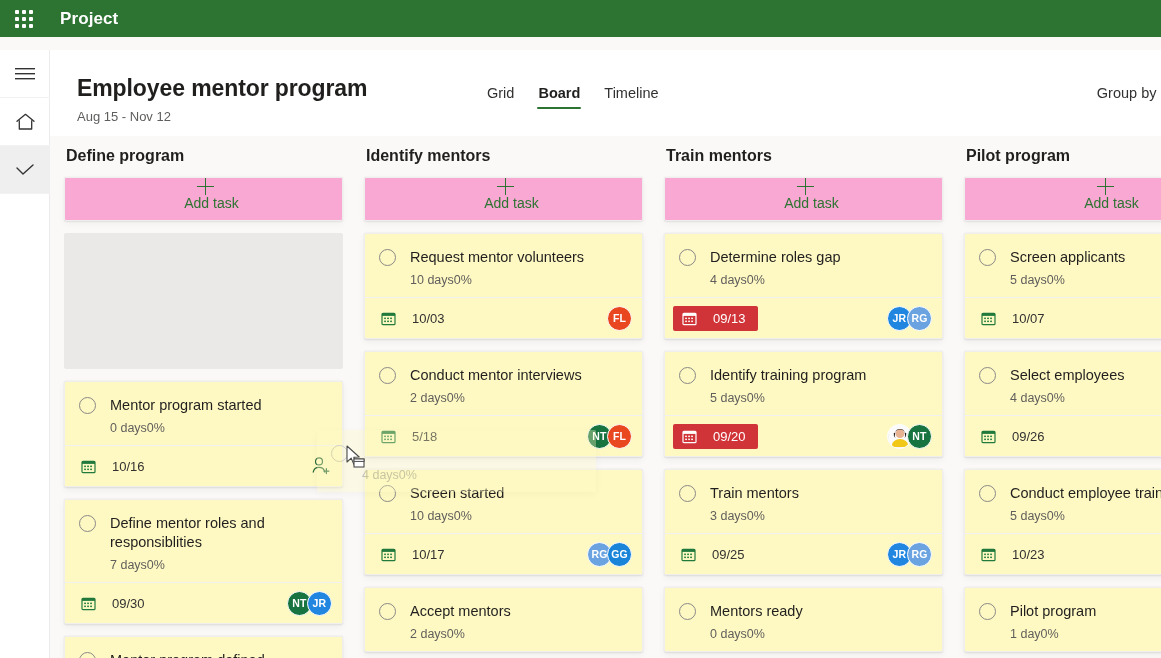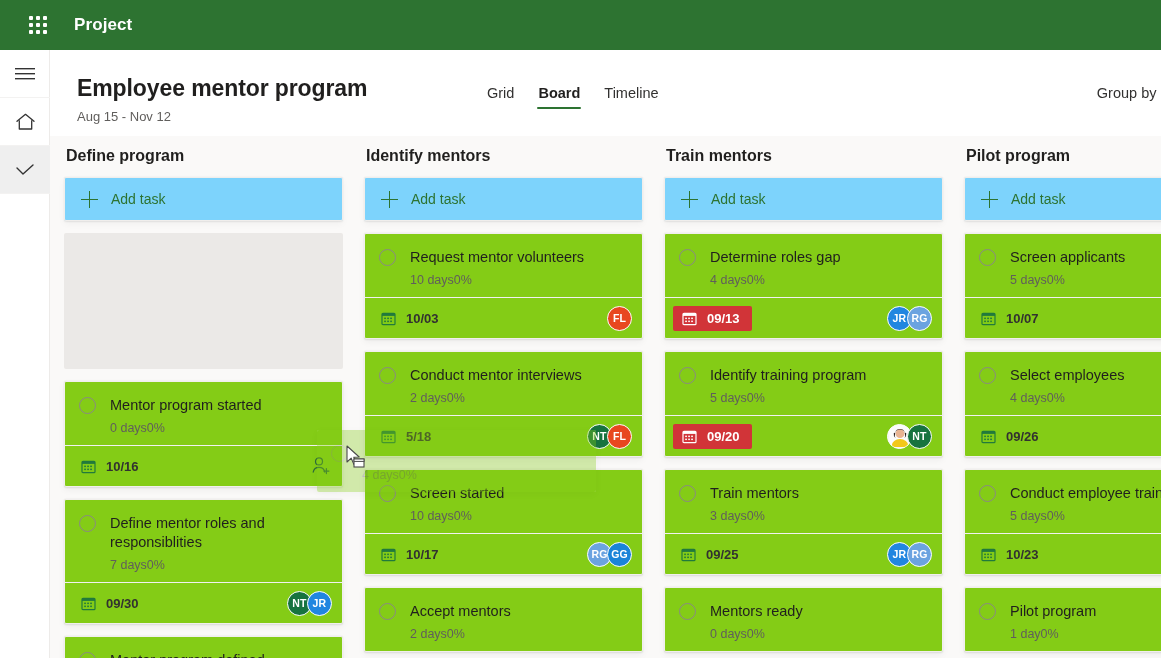--- a/index.html
+++ b/index.html
@@ -9,25 +9,24 @@
     width: 1161px; height: 658px;
     overflow: hidden;
     background: #faf9f8;
     font-family: "Liberation Sans", "DejaVu Sans", sans-serif;
     -webkit-font-smoothing: antialiased;
   }
 
   
   .suite-bar {
     position: absolute; top: 0; left: 0;
-    width: 1161px; height: 50px;
+    width: 1161px; height: 37px;
     background: #2d7331;
     display: flex; align-items: center;
     z-index: 40;
-    padding-left: 14px;
   }
   .waffle {
     width: 48px; height: 50px;
     display: flex; align-items: center; justify-content: center;
     cursor: pointer;
   }
   .waffle-grid {
     display: grid;
     grid-template-columns: repeat(3, 4px);
     grid-template-rows: repeat(3, 4px);
@@ -114,42 +113,43 @@
     gap: 21px;
     padding: 0 0 0 14px;
   }
   .col { width: 279px; flex: 0 0 279px; }
   .col-title {
     font-size: 16px; font-weight: 600; color: #201f1e;
     padding: 11px 2px 12px 2px;
     white-space: nowrap;
   }
   .addtask {
-    height: 44px; background: #7dd3fc;
+    height: 44px; background: #f9a8d4;
     border: 1px solid #f0eeec;
     border-radius: 2px;
     box-shadow: 0 .6px 1.8px rgba(0,0,0,.08), 0 3px 7px rgba(0,0,0,.04);
     display: flex; align-items: center;
     padding-left: 16px;
     cursor: pointer;
     margin-bottom: 12px;
+    flex-direction: column;
   }
   .addtask .plus {
     width: 17px; height: 17px; position: relative; margin-right: 13px;
   }
   .addtask .plus::before, .addtask .plus::after {
     content: ""; position: absolute; background: #2d7331;
   }
   .addtask .plus::before { left: 0; top: 8px; width: 17px; height: 1.4px; }
   .addtask .plus::after  { top: 0; left: 8px; height: 17px; width: 1.4px; }
   .addtask span { font-size: 14px; color: #2d7331; }
 
   
   .card {
-    background: #84cc16;
+    background: #fef9c3;
     border: 1px solid #f1efed;
     border-radius: 2px;
     box-shadow: 0 .6px 1.8px rgba(0,0,0,.09), 0 3px 7px rgba(0,0,0,.05);
     margin-bottom: 12px;
     cursor: pointer;
   }
   .card-top { padding: 14px 14px 10px 14px; }
   .card-head { display: flex; align-items: flex-start; }
   .chk {
     width: 17px; height: 17px; flex: 0 0 17px;
@@ -166,25 +166,24 @@
     font-size: 12.5px; color: #605e5c;
     margin: 6px 0 0 31px;
   }
   .card-foot {
     border-top: 1px solid #f1f1f1;
     height: 41px;
     display: flex; align-items: center;
     padding: 0 10px 0 14px;
   }
   .datechip {
-    display: flex; align-items: center; gap: 10px;
+    display: flex; align-items: center; gap: 16px;
     font-size: 13px; color: #323130;
     padding: 4px 2px;
     border-radius: 2px;
-    font-weight: bold;
   }
   .datechip.late {
     background: #d13438;
     color: #ffffff;
     padding: 5px 12px 5px 9px;
     margin-left: -6px;
   }
   .cal { width: 15px; height: 15px; flex: 0 0 15px; }
   .spacer { flex: 1 1 auto; }
 

